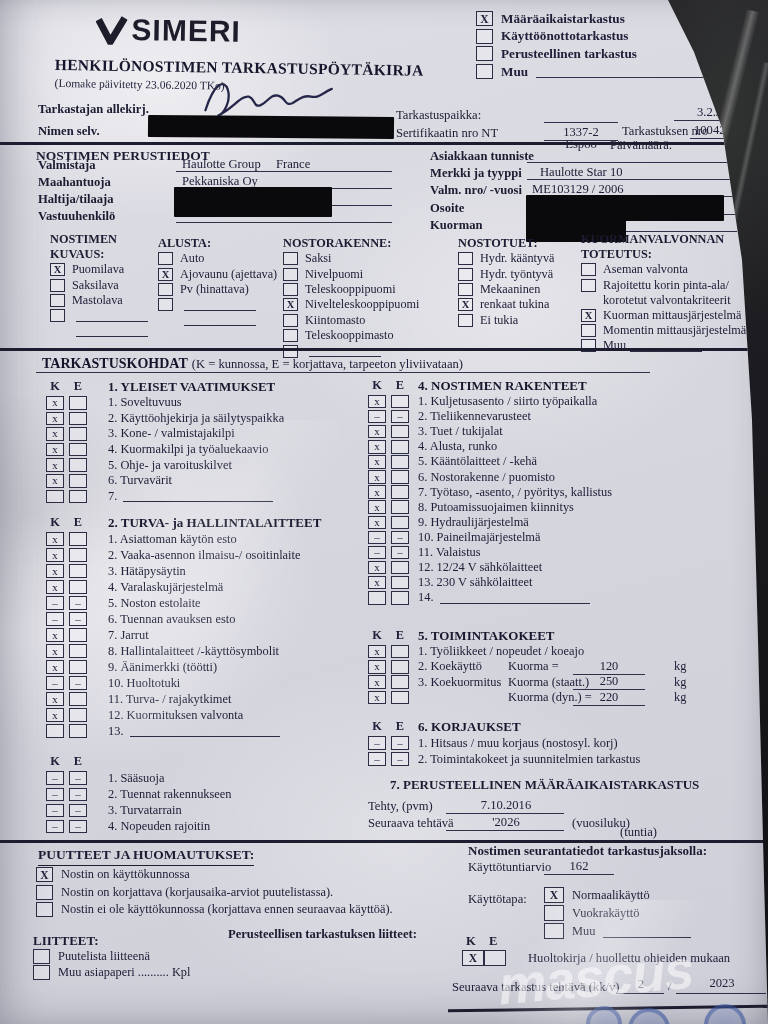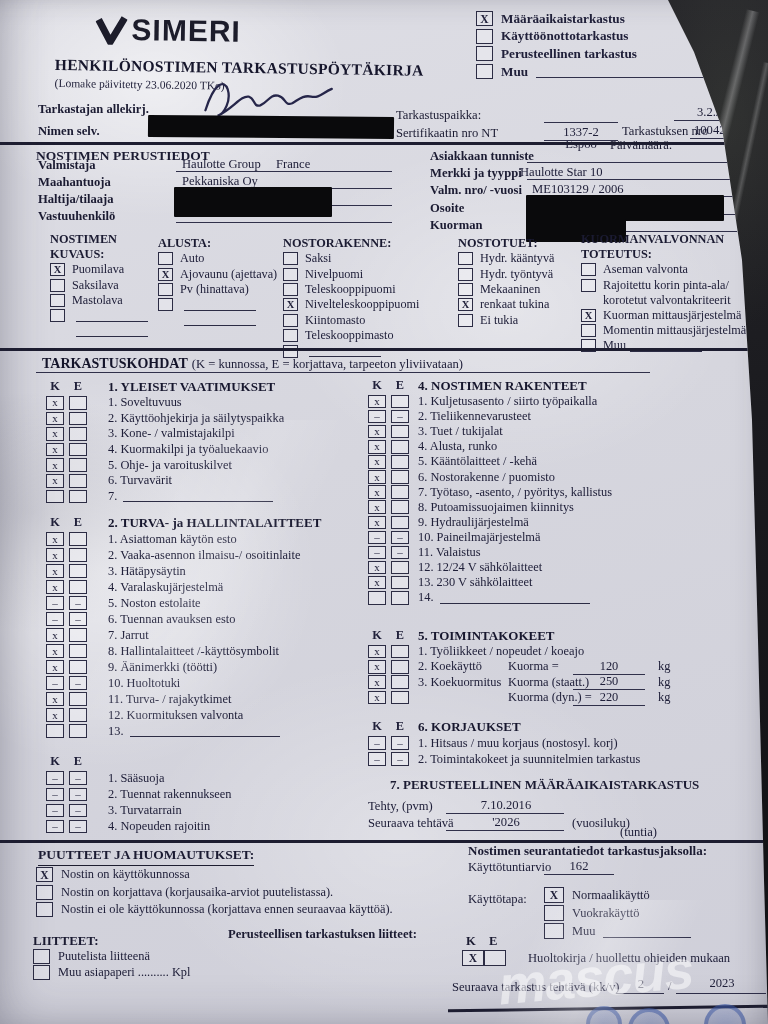--- a/index.html
+++ b/index.html
@@ -68,21 +68,21 @@
   .khead{display:flex;align-items:center;font-weight:bold;height:17px;}
   .kl{width:18px;text-align:center;margin-right:5px;flex:none;}
   .ktitle{margin-left:var(--lm);font-size:13px;white-space:nowrap;color:#17172e;}
   .krow{display:flex;align-items:center;height:var(--rh);position:relative;}
   .kb{width:18px;height:13.5px;border:1.5px solid #2c2c44;box-sizing:border-box;margin-right:5px;flex:none;
       display:flex;align-items:center;justify-content:center;font-size:11px;line-height:1;background:rgba(252,252,255,.35);}
   .klabel{margin-left:var(--lm);white-space:nowrap;}
   .kline{border-bottom:1.3px solid #2c2c44;width:150px;height:11px;margin-left:6px;}
   .kmid{position:absolute;left:140px;white-space:nowrap;}
   .kval{position:absolute;left:205px;width:72px;text-align:center;border-bottom:1.3px solid #30304a;}
-  .kunit{position:absolute;left:290px;}
+  .kunit{position:absolute;left:306px;}
   #s1{left:40px;top:378px;--rh:15.6px;--lm:16px;padding-left:6px;}
   #s2{left:40px;top:514px;--rh:16px;--lm:16px;padding-left:6px;}
   #s3{left:40px;top:753px;--rh:16.2px;--lm:16px;padding-left:6px;}
   #s4{left:368px;top:377px;--rh:15.1px;--lm:4px;}
   #s5{left:368px;top:627px;--rh:15.3px;--lm:4px;width:345px;}
   #s6{left:368px;top:718px;--rh:16px;--lm:4px;}
   .wm{position:absolute;left:498px;top:946px;font-family:"Liberation Sans",sans-serif;font-weight:bold;font-style:italic;
       font-size:54px;letter-spacing:-1px;color:rgba(255,255,255,.52);transform:rotate(-5deg);pointer-events:none;}
   .stamp{position:absolute;border-radius:50%;border:4px solid rgba(60,90,170,.5);background:radial-gradient(circle, rgba(80,110,190,.3), rgba(60,90,170,.15));}
   .glare{position:absolute;background:linear-gradient(115deg,rgba(255,255,255,0) 30%,rgba(255,255,255,.28) 50%,rgba(255,255,255,0) 70%);pointer-events:none;}
@@ -166,21 +166,21 @@
     <div class="lbl" style="left:430px;top:149px;">Asiakkaan tunniste</div>
     <div class="lbl" style="left:430px;top:166px;">Merkki ja tyyppi</div>
     <div class="lbl" style="left:430px;top:183px;">Valm. nro/ -vuosi</div>
     <div class="lbl" style="left:430px;top:201px;">Osoite</div>
     <div class="lbl" style="left:430px;top:218px;">Kuorman</div>
     <div class="uline" style="left:527px;top:162px;width:210px;"></div>
     <div class="uline" style="left:527px;top:179px;width:210px;"></div>
     <div class="uline" style="left:527px;top:196px;width:210px;"></div>
     <div class="uline" style="left:527px;top:214px;width:210px;"></div>
     <div class="uline" style="left:527px;top:231px;width:210px;"></div>
-    <div class="val" style="left:520px;top:165px;">Haulotte Star 10</div>
+    <div class="val" style="left:540px;top:165px;">Haulotte Star 10</div>
     <div class="val" style="left:532px;top:182px;">ME103129 / 2006</div>
     <div class="redact" style="left:526px;top:195px;width:198px;height:26px;"></div>
     <div class="redact" style="left:526px;top:219px;width:100px;height:23px;"></div>
 
     <div id="cols">
         <div class="ccol c1">
           <div class="ch">NOSTIMEN</div>
           <div class="ch">KUVAUS:</div>
           <div class="crow">
             <span class="cbx">X</span>

